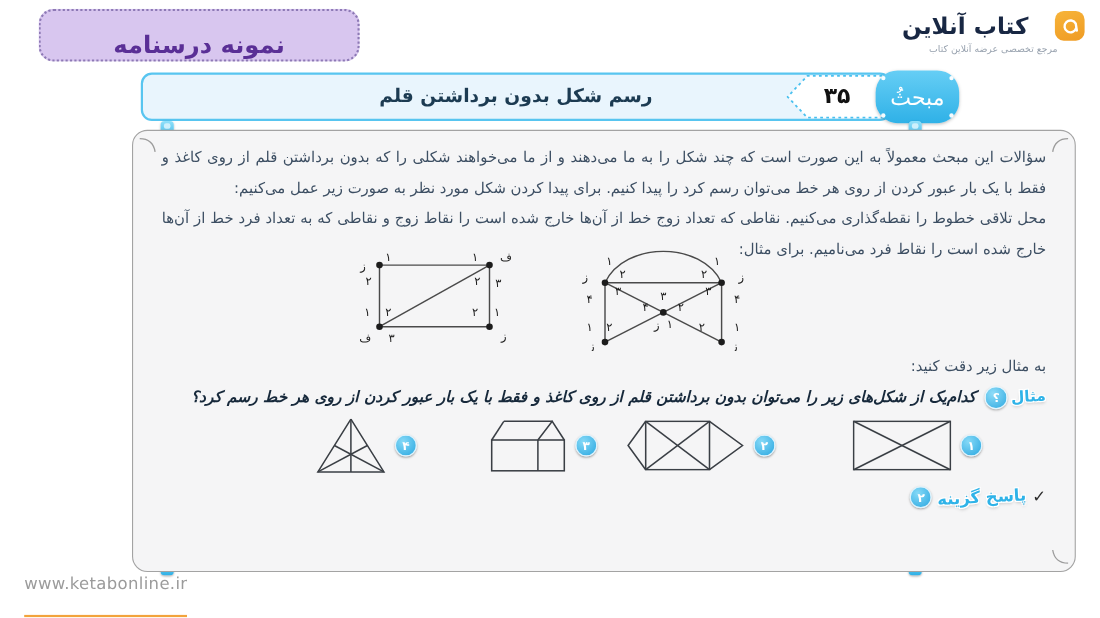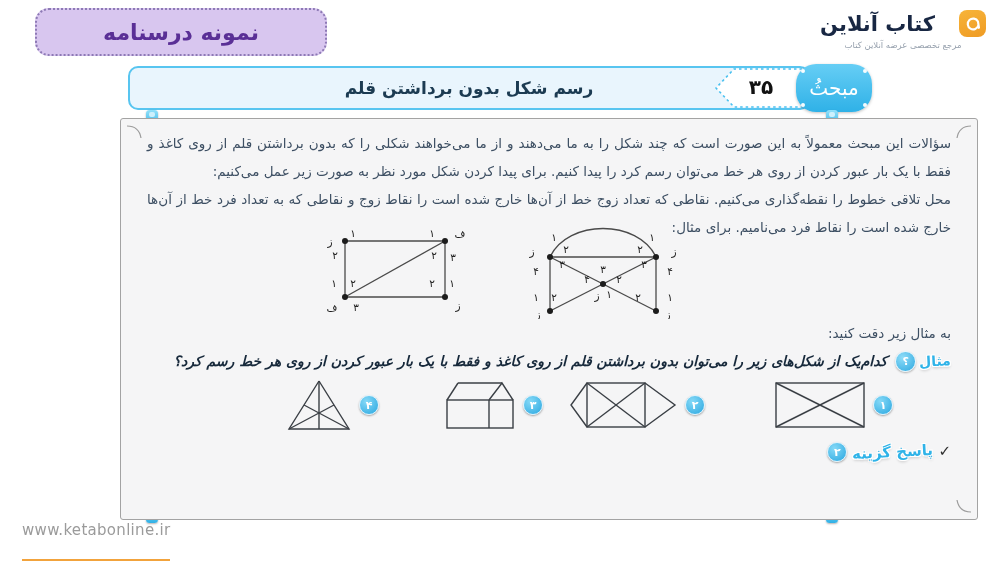--- a/index.html
+++ b/index.html
@@ -5,21 +5,21 @@
   html,body{margin:0;padding:0;}
   body{
     width:1000px;height:562px;position:relative;overflow:hidden;
     background:#ffffff;
     font-family:"DejaVu Sans", sans-serif;
   }
   
   .sample-badge{
     position:absolute;left:35px;top:8px;width:288px;height:44px;
     background:#d8c6ef;border:2px dotted #8d79b5;border-radius:14px;
-    display:flex;align-items:center;justify-content:center;
+    display:flex;align-items:flex-end;justify-content:center;
     color:#5a2f96;font-size:22px;font-weight:bold;
   }
   
   .logo{position:absolute;right:14px;top:10px;direction:rtl;text-align:center;}
   .logo-row{display:flex;align-items:center;gap:24px;direction:rtl;justify-content:center;}
   .logo-title{color:#182743;font-size:21px;font-weight:bold;letter-spacing:-0.5px;}
   .logo-icon{width:27px;height:27px;border-radius:8px;background:linear-gradient(160deg,#f7b43a,#ef9b23);
     display:flex;align-items:center;justify-content:center;}
   .logo-sub{color:#96a0ad;font-size:8.5px;margin-top:3px;letter-spacing:0.5px;}
   
@@ -40,21 +40,21 @@
   .topic-box .dot{position:absolute;width:4px;height:4px;border-radius:50%;background:#ffffff;opacity:.95;}
   .dot.tl{left:5px;top:5px}.dot.tr{right:5px;top:5px}.dot.bl{left:5px;bottom:5px}.dot.br{right:5px;bottom:5px}
   .chevron{position:absolute;right:58px;top:4px;width:100px;height:40px;}
   .chevron-num{
     position:absolute;right:70px;top:11px;width:82px;text-align:center;
     color:#111;font-size:20px;font-weight:bold;
   }
   
   .card{
     position:absolute;left:120px;top:118px;width:858px;height:402px;
-    background:#f5f5f6;border:1.5px solid #a3a3a3;border-radius:3px;
+    background:#f5f5f6;border:1.5px solid #a3a3a3;border-radius:14px;
     box-sizing:border-box;padding:10px 26px 8px 26px;
     direction:rtl;color:#3d4f63;
   }
   .card p{margin:0;font-size:13.5px;line-height:28px;text-align:justify;}
   .corner-curl{position:absolute;stroke:#9c9c9c;fill:none;stroke-width:1.2px;}
   
   .pin{position:absolute;width:12px;height:17px;border-radius:3.5px;
     background:linear-gradient(180deg,#93e1fa,#2fb0e6);
     box-shadow:0 1px 2px rgba(0,0,0,.3);}
   .pin::after{content:"";position:absolute;left:3px;top:1.5px;width:6px;height:5px;

